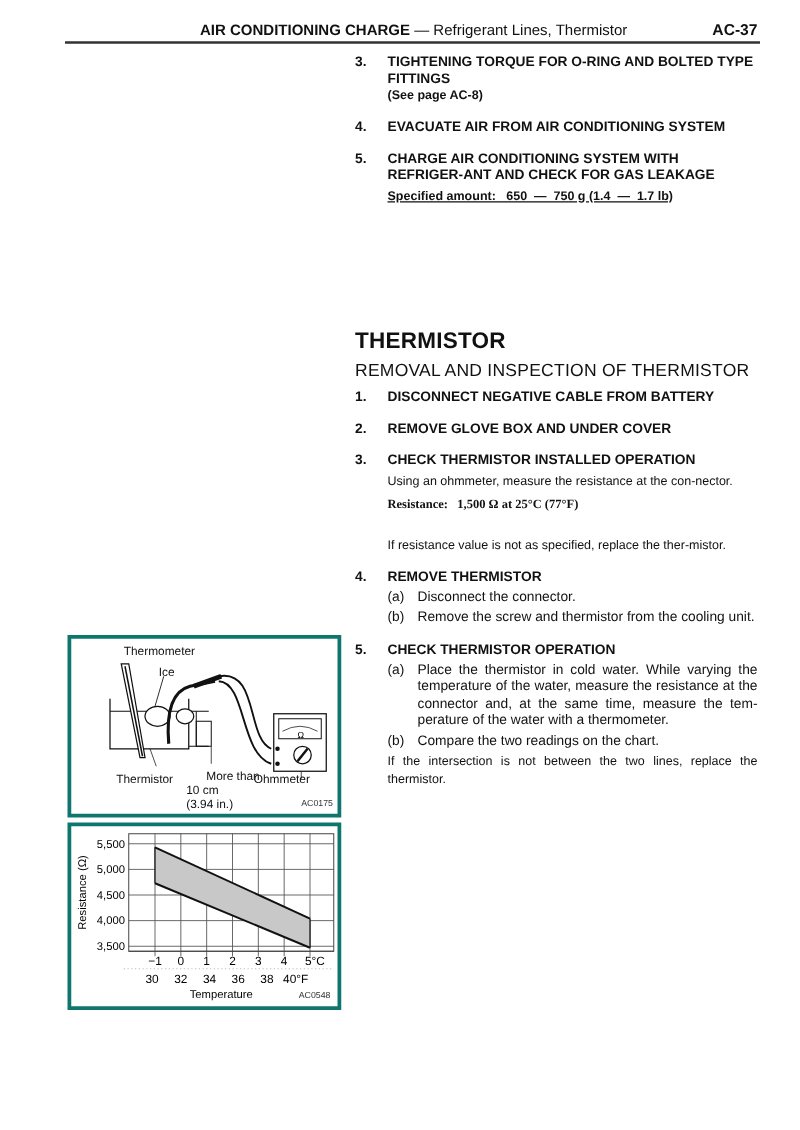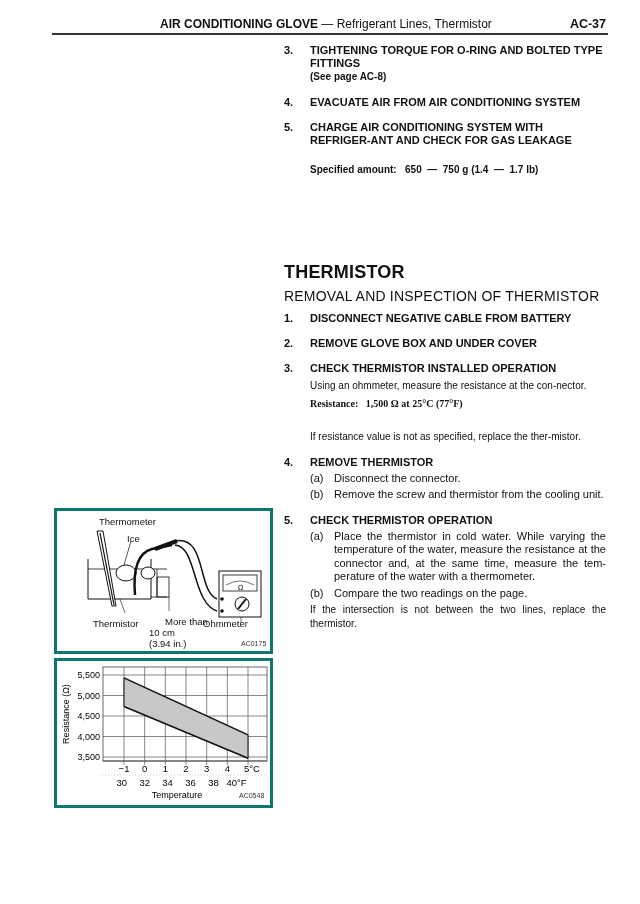--- a/index.html
+++ b/index.html
@@ -26,40 +26,40 @@
 
   .figbox { border: 3px solid #0f766e; background: #fff; }
   .fig-label { font-size: 9.5px; position: absolute; white-space: nowrap; }
   .fig-code { font-size: 7px; position: absolute; white-space: nowrap; color: #333; }
   svg text { font-family: "Liberation Sans", sans-serif; }
 </style>
 </head>
 <body>
 
 <div class="abs hdr">
-  <div class="hdr-title"><b>AIR CONDITIONING GLOVE</b><span> — Refrigerant Lines, Thermistor</span></div>
+  <div class="hdr-title"><b>AIR CONDITIONING CHARGE</b><span> — Refrigerant Lines, Thermistor</span></div>
   <div class="hdr-page">AC-37</div>
 </div>
 <div class="abs hdr-rule"></div>
 
 <div class="abs col" style="top:44px;">
   <div class="step">
     <span class="num">3.</span>
     <div>TIGHTENING TORQUE FOR O-RING AND BOLTED TYPE FITTINGS</div>
   </div>
   <div class="para bold" style="font-weight:bold;">(See page AC-8)</div>
   <div class="step" style="margin-top:12px;">
     <span class="num">4.</span>
     <div>EVACUATE AIR FROM AIR CONDITIONING SYSTEM</div>
   </div>
   <div class="step" style="margin-top:12px;">
     <span class="num">5.</span>
     <div>CHARGE AIR CONDITIONING SYSTEM WITH REFRIGER-ANT AND CHECK FOR GAS LEAKAGE</div>
   </div>
-  <div class="para bold" style="margin-top:16px; white-space:pre;">Specified amount:   650  —  750 g (1.4  —  1.7 lb)</div>
+  <div class="para bold" style="margin-top:4px; white-space:pre;text-decoration:underline;">Specified amount:   650  —  750 g (1.4  —  1.7 lb)</div>
 </div>
 
 <div class="abs h1">THERMISTOR</div>
 <div class="abs h2">REMOVAL AND INSPECTION OF THERMISTOR</div>
 
 <div class="abs col" style="top:312px;">
   <div class="step">
     <span class="num">1.</span>
     <div>DISCONNECT NEGATIVE CABLE FROM BATTERY</div>
   </div>
@@ -91,21 +91,21 @@
   <div class="step" style="margin-top:12px;">
     <span class="num">5.</span>
     <div>CHECK THERMISTOR OPERATION</div>
   </div>
   <div class="sub" style="margin-top:3px;">
     <span class="lt">(a)</span>
     <span>Place the thermistor in cold water. While varying the temperature of the water, measure the resistance at the connector and, at the same time, measure the tem-perature of the water with a thermometer.</span>
   </div>
   <div class="sub" style="margin-top:3px;">
     <span class="lt">(b)</span>
-    <span>Compare the two readings on the page.</span>
+    <span>Compare the two readings on the chart.</span>
   </div>
   <div class="para" style="margin-top:3px;">If the intersection is not between the two lines, replace the thermistor.</div>
 </div>
 
 <div class="abs figbox" style="left:54px; top:508px; width:213px; height:140px;">
   <svg width="213" height="140" style="position:absolute;left:0;top:0;">
 
     <path d="M31 48 L31 88 L94 88 L94 48" fill="none" stroke="#111" stroke-width="1"></path>
     <line x1="31" y1="58" x2="110" y2="58" stroke="#111" stroke-width="0.8"></line>
 

